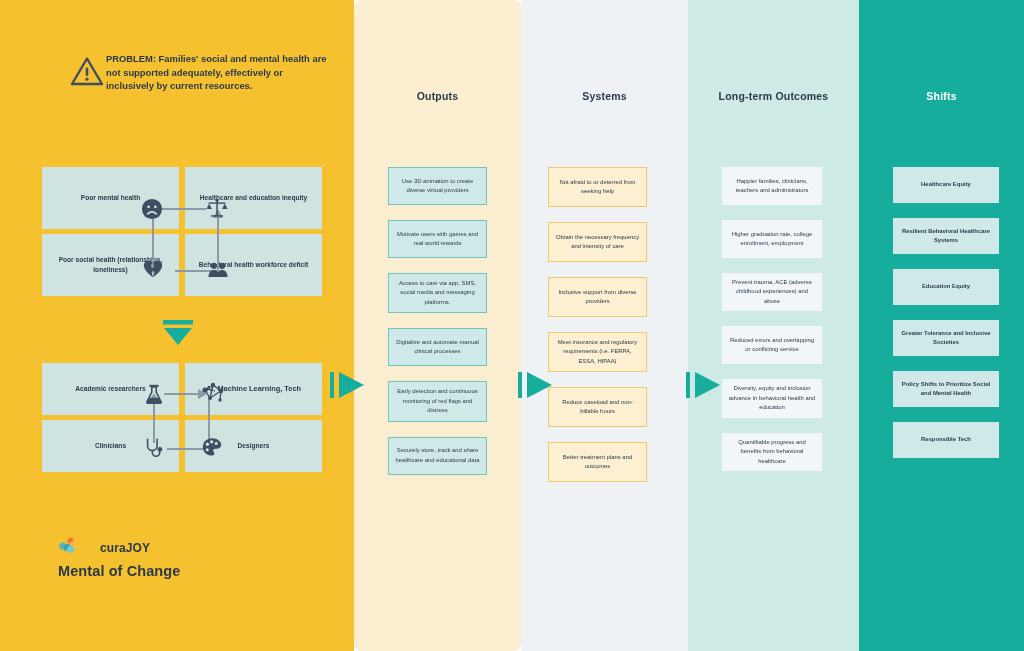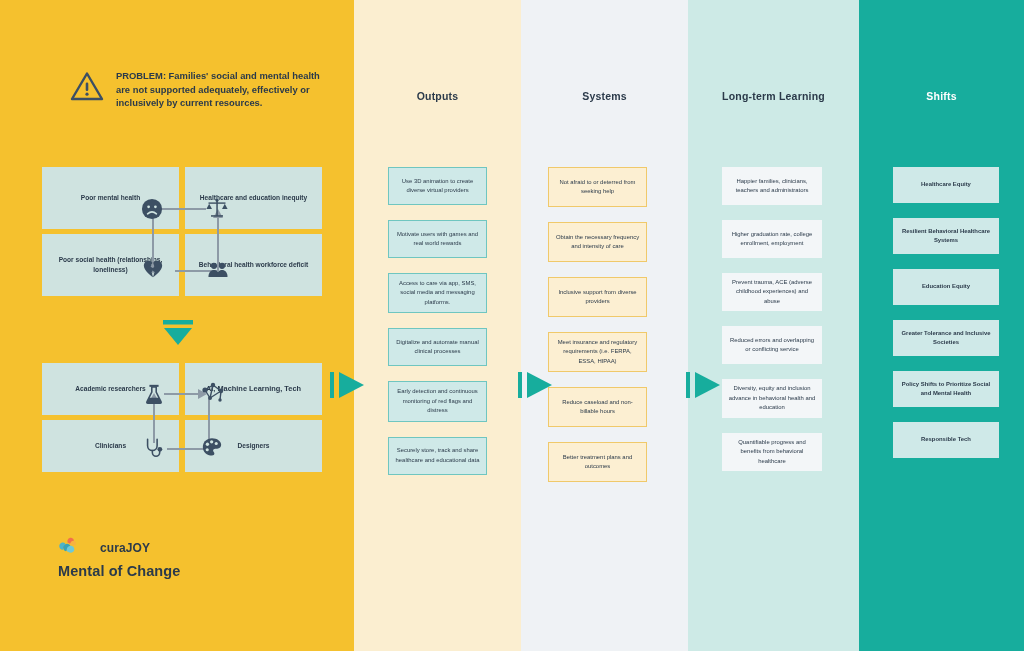--- a/index.html
+++ b/index.html
@@ -13,45 +13,45 @@
     position: relative;
     width: 1024px; height: 651px;
   }
 
   
   .col {
     position: absolute;
     top: 0; bottom: 0;
   }
   #col-problem { left: 0;    width: 354px; background: #f5c12e; }
-  #col-outputs { left: 354px; width: 167px; background: #fbeed0; }
+  #col-outputs { left: 354px; width: 167px; background: #fbeed0; border-radius: 7px; }
   #col-outcomes{ left: 521px; width: 167px; background: #eff2f5; }
   #col-longterm{ left: 688px; width: 171px; background: #cdeae6; }
   #col-impact  { left: 859px; width: 165px; background: #17ad9d; }
 
   
   .col-header {
     position: absolute;
     top: 90px; left: 0; right: 0;
     text-align: center;
     font-size: 10.5px;
     font-weight: bold;
     color: #2b3a4a;
     letter-spacing: .2px;
   }
   #col-impact .col-header { color: #ffffff; }
 
   
   #problem-banner {
     position: absolute;
-    left: 70px; top: 69px;
+    left: 70px; top: 52px;
     width: 260px;
     display: flex;
-    align-items: flex-start;
-    gap: 12px;
+    align-items: center;
+    gap: 2px;
   }
   #problem-banner .warn-icon { flex: 0 0 auto; margin-top: 2px; }
   #problem-text {
     font-size: 9.4px;
     line-height: 1.45;
     font-weight: bold;
     color: #2b3a4a;
   }
 
   
@@ -172,21 +172,21 @@
 
   <div class="col" id="col-outputs">
     <div class="col-header">Outputs</div>
   </div>
 
   <div class="col" id="col-outcomes">
     <div class="col-header">Systems</div>
   </div>
 
   <div class="col" id="col-longterm">
-    <div class="col-header">Long-term Learning</div>
+    <div class="col-header">Long-term Outcomes</div>
   </div>
 
   <div class="col" id="col-impact">
     <div class="col-header">Shifts</div>
   </div>
 
   <div id="problem-banner">
     <span class="warn-icon">
       <svg width="34" height="31" viewBox="0 0 34 31">
         <path d="M17 2.5 L32 28 L2 28 Z" fill="none" stroke="#3c4f63" stroke-width="2.4" stroke-linejoin="round"></path>

